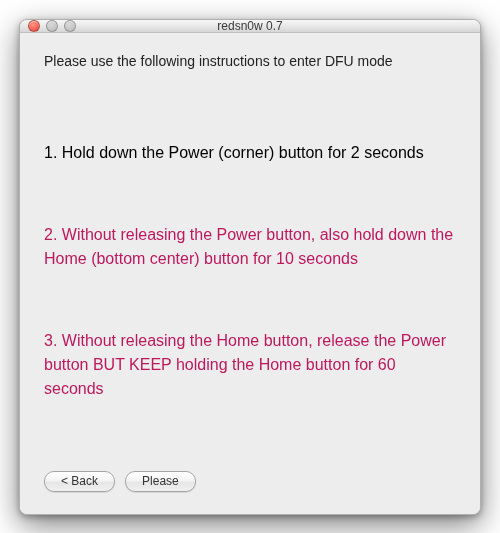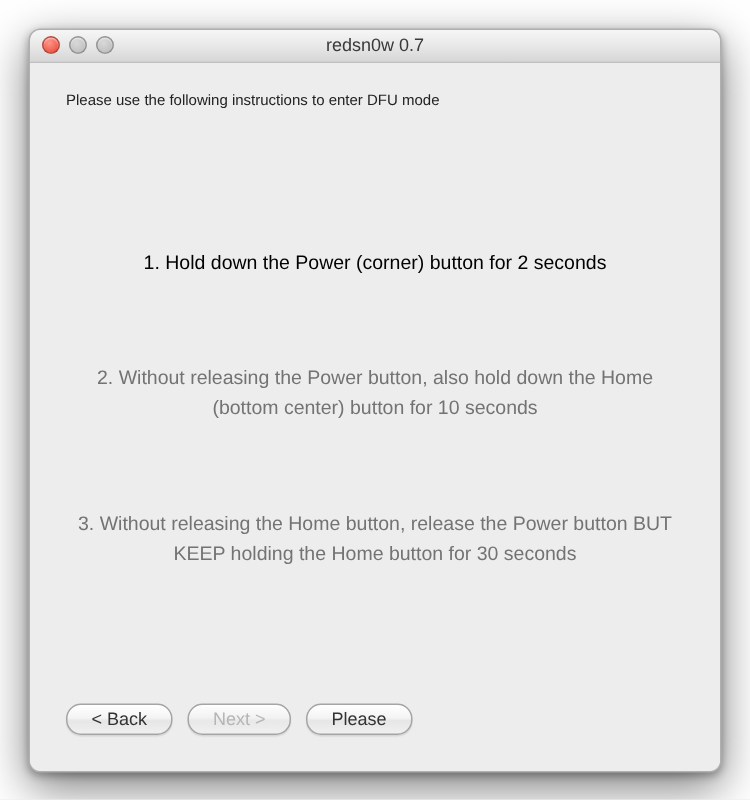--- a/index.html
+++ b/index.html
@@ -57,32 +57,31 @@
       pointer-events: none;
     }
     .content {
       flex: 1;
       background: #ededed;
       padding: 20px 24px 10px 24px;
       display: flex;
       flex-direction: column;
     }
     .intro {
-      font-size: 10px;
+      font-size: 14px;
       color: #222;
-      margin-bottom: 92px;
+      margin-bottom: 72px;
     }
     .step {
-      font-size: 13px;
+      font-size: 16px;
       margin-bottom: 58px;
       line-height: 1.5;
-      text-align: center;
     }
     .step.active { color: #000; }
-    .step.inactive { color: #737373; }
+    .step.inactive { color: #be185d; }
     .button-row {
       margin-top: auto;
       display: flex;
       justify-content: flex-start;
       gap: 10px;
       padding: 12px 14px 14px 0;
     }
     .btn {
       font-family: inherit;
       font-size: 12px;
@@ -115,21 +114,20 @@
       <div class="light zoom"></div>
     </div>
     <div class="titlebar-title">redsn0w 0.7</div>
   </div>
 
   <div class="content">
     <div class="intro">Please use the following instructions to enter DFU mode</div>
 
     <div class="step active">1. Hold down the Power (corner) button for 2 seconds</div>
     <div class="step inactive">2. Without releasing the Power button, also hold down the Home (bottom center) button for 10 seconds</div>
-    <div class="step inactive">3. Without releasing the Home button, release the Power button BUT KEEP holding the Home button for 30 seconds</div>
+    <div class="step inactive">3. Without releasing the Home button, release the Power button BUT KEEP holding the Home button for 60 seconds</div>
 
     <div class="button-row">
       <button class="btn">&lt; Back</button>
-      <button class="btn disabled" disabled="">Next &gt;</button>
       <button class="btn">Please</button>
     </div>
   </div>
 </div>
 
 </body></html>

